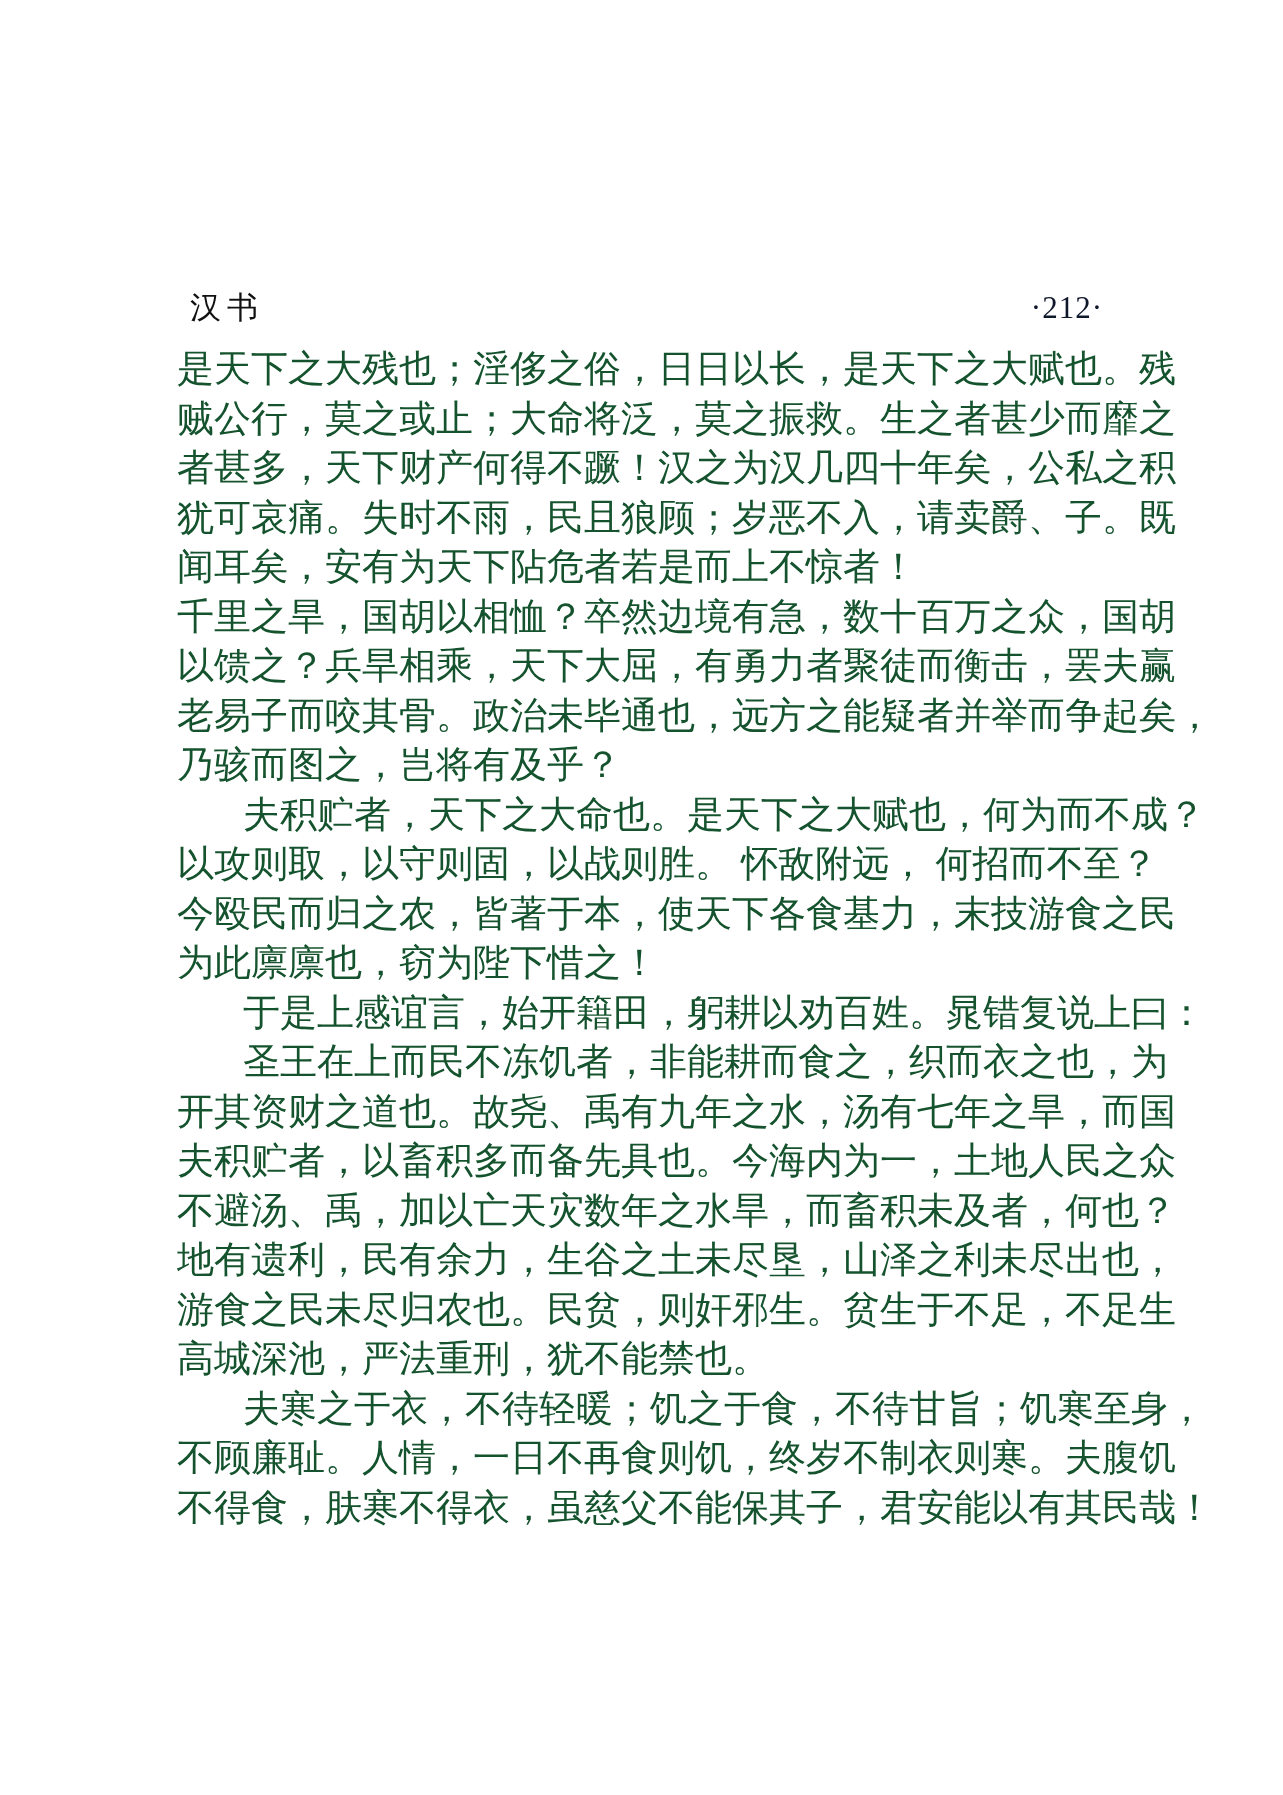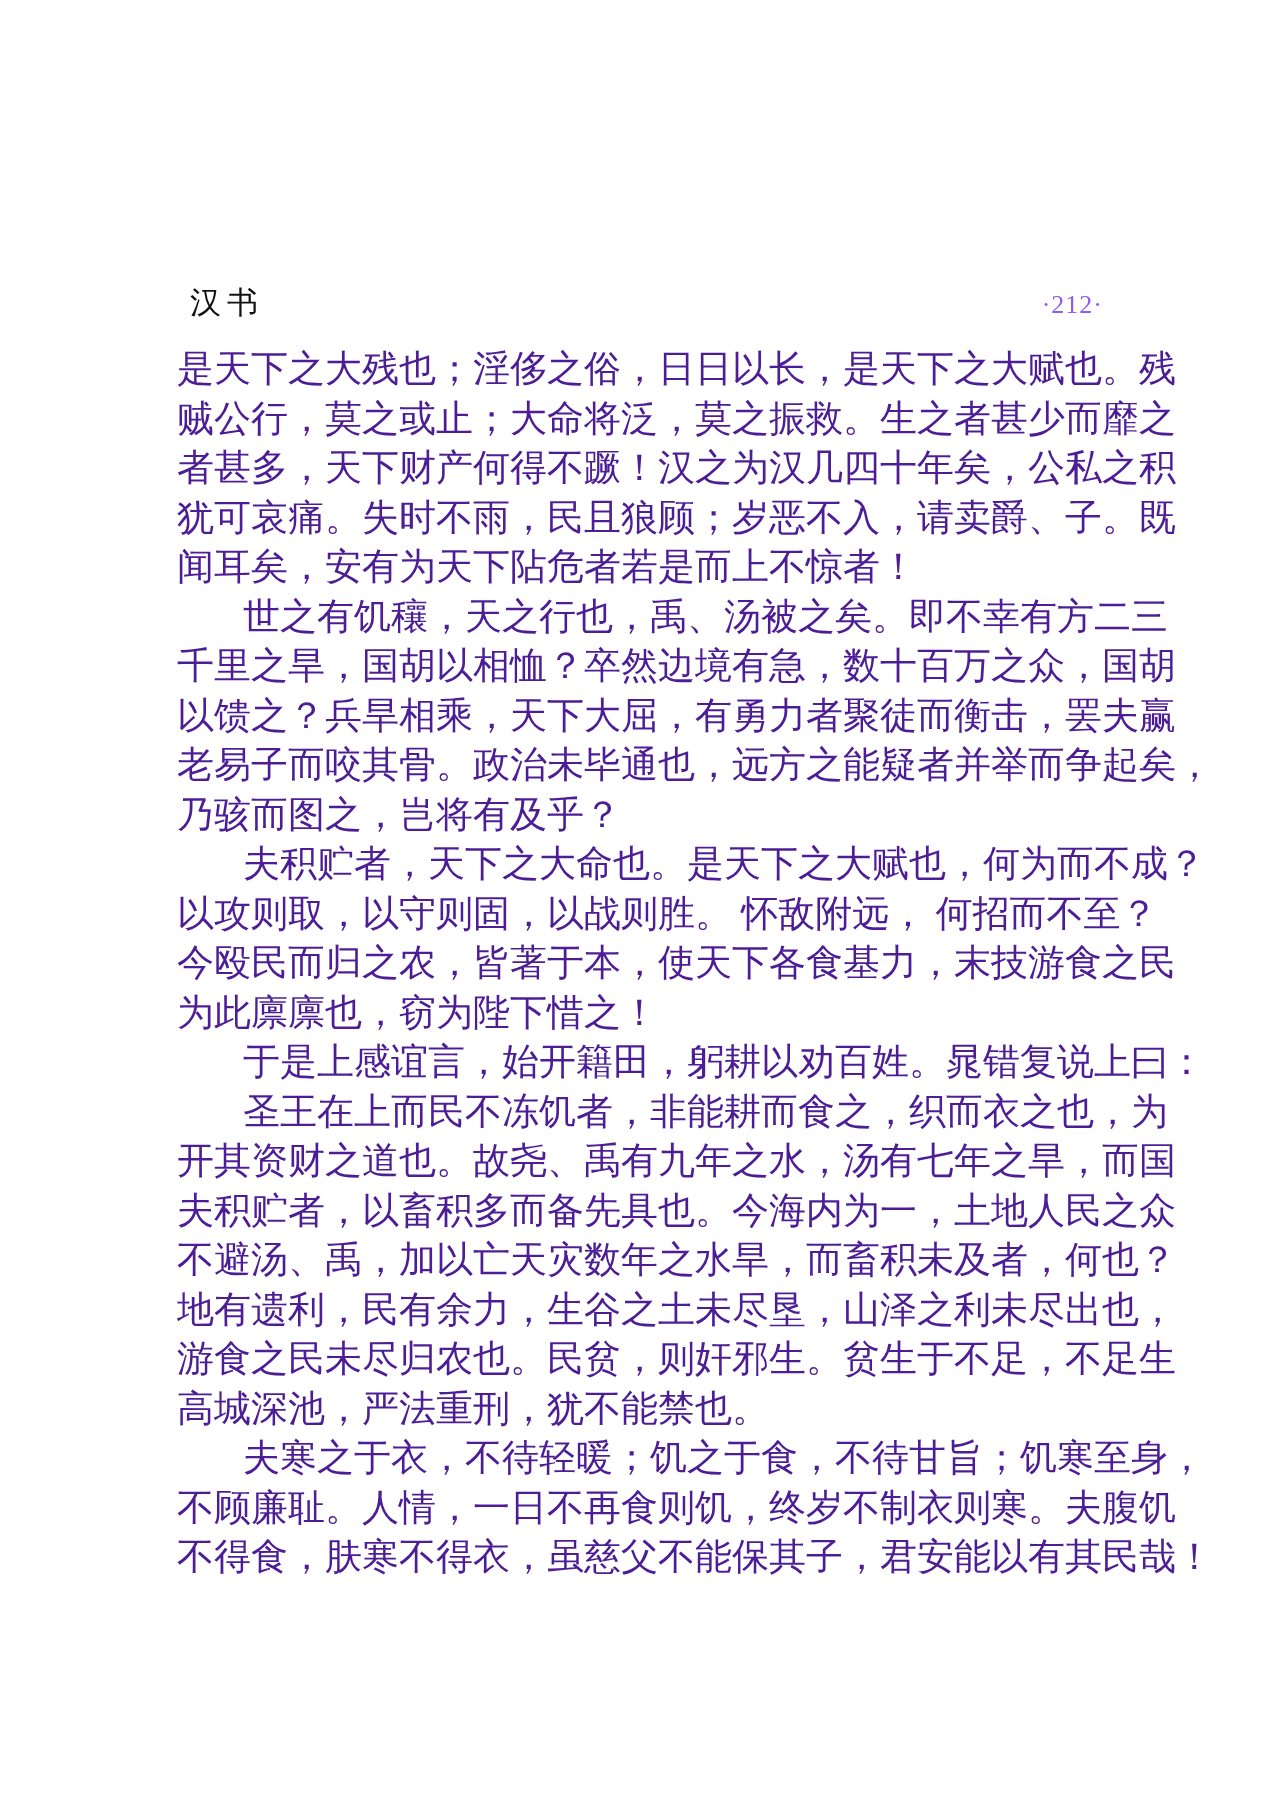--- a/index.html
+++ b/index.html
@@ -21,59 +21,58 @@
     display: flex;
     justify-content: space-between;
     align-items: baseline;
   }
   .book-title {
     font-size: 31px;
     letter-spacing: 6px;
     color: #111111;
   }
   .page-number {
-    font-size: 26px;
+    font-size: 31px;
     letter-spacing: 1px;
-    color: #8b5cf6;
+    color: #0f172a;
     margin-top: 20px;
   }
   .body-text {
     position: absolute;
     top: 312px;
     left: 145px;
     width: 1000px;
   }
   .text-line {
     font-size: 37px;
     line-height: 49.5px;
     height: 49.5px;
     white-space: pre;
     letter-spacing: 0px;
-    color: #4c1d95;
+    color: #14532d;
   }
   .text-line.indent {
     padding-left: 74px;
   }
 </style>
 </head>
 <body>
 
 <div class="page">
   <div class="page-header">
     <span class="book-title">汉书</span>
     <span class="page-number">·212·</span>
   </div>
 
   <div class="body-text">
       <div class="text-line">是天下之大残也；淫侈之俗，日日以长，是天下之大赋也。残</div>
       <div class="text-line">贼公行，莫之或止；大命将泛，莫之振救。生之者甚少而靡之</div>
       <div class="text-line">者甚多，天下财产何得不蹶！汉之为汉几四十年矣，公私之积</div>
       <div class="text-line">犹可哀痛。失时不雨，民且狼顾；岁恶不入，请卖爵、子。既</div>
       <div class="text-line">闻耳矣，安有为天下阽危者若是而上不惊者！</div>
-      <div class="text-line indent">世之有饥穰，天之行也，禹、汤被之矣。即不幸有方二三</div>
       <div class="text-line">千里之旱，国胡以相恤？卒然边境有急，数十百万之众，国胡</div>
       <div class="text-line">以馈之？兵旱相乘，天下大屈，有勇力者聚徒而衡击，罢夫赢</div>
       <div class="text-line">老易子而咬其骨。政治未毕通也，远方之能疑者并举而争起矣，</div>
       <div class="text-line">乃骇而图之，岂将有及乎？</div>
       <div class="text-line indent">夫积贮者，天下之大命也。是天下之大赋也，何为而不成？</div>
       <div class="text-line">以攻则取，以守则固，以战则胜。 怀敌附远， 何招而不至？</div>
       <div class="text-line">今殴民而归之农，皆著于本，使天下各食基力，末技游食之民</div>
       <div class="text-line">为此廪廪也，窃为陛下惜之！</div>
       <div class="text-line indent">于是上感谊言，始开籍田，躬耕以劝百姓。晁错复说上曰：</div>
       <div class="text-line indent">圣王在上而民不冻饥者，非能耕而食之，织而衣之也，为</div>

